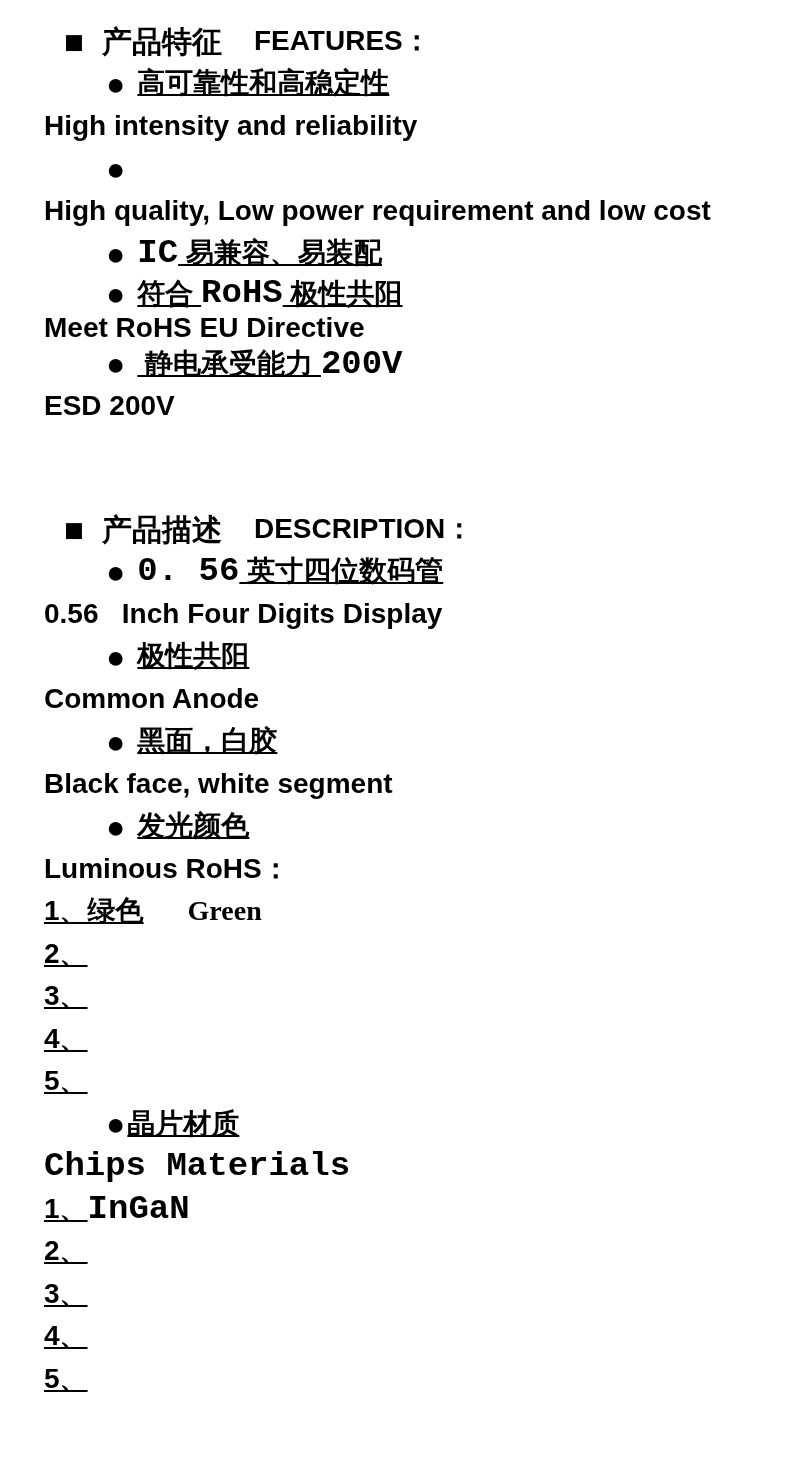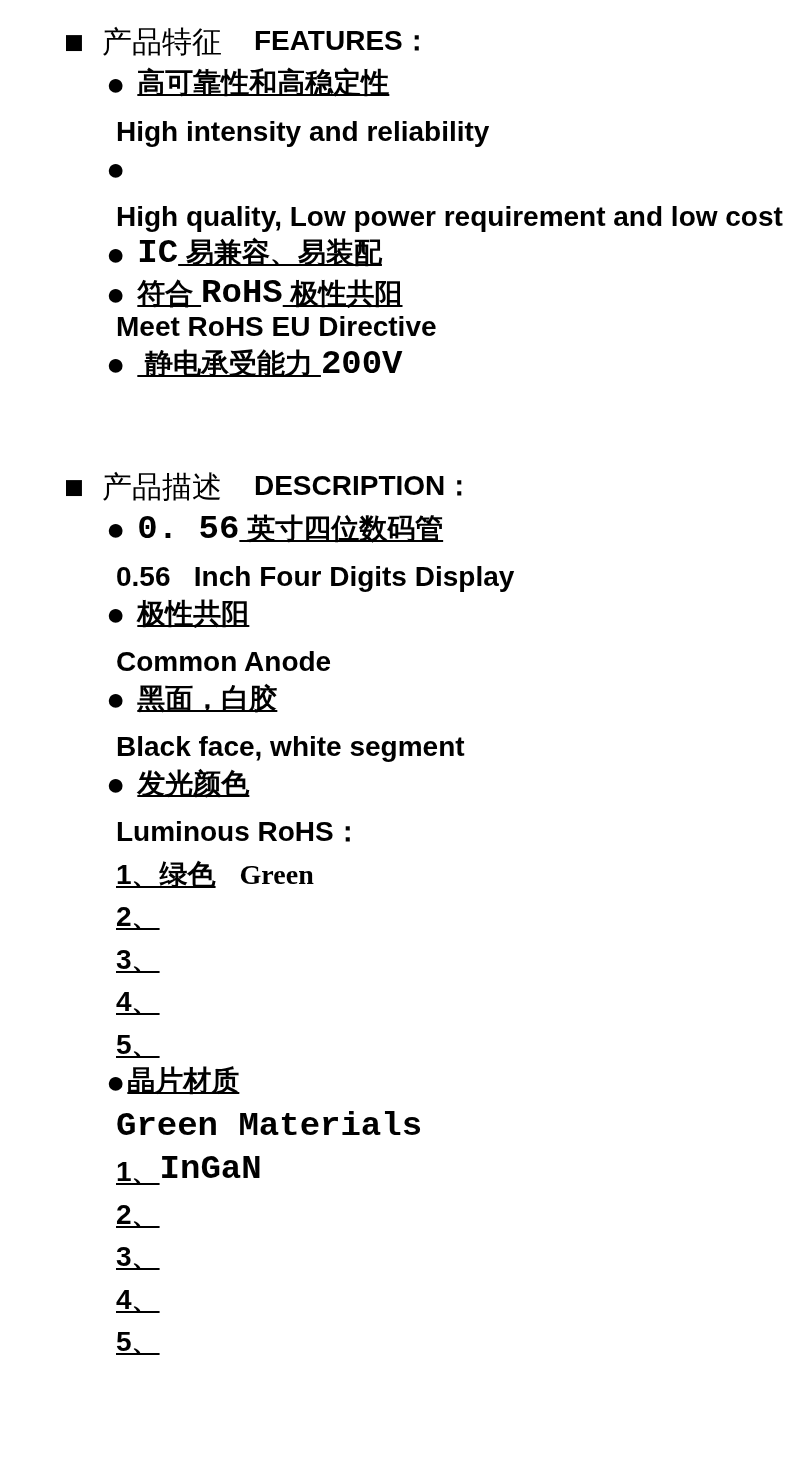--- a/index.html
+++ b/index.html
@@ -20,73 +20,74 @@
   .line {
     display: flex;
     align-items: center;
     height: 42.5px;
     white-space: pre;
   }
   .line.pre-tight { height: 38px; }
   .line.tight { height: 30px; }
   .k-h1 { padding-left: 64px; }
   .k-bullet { padding-left: 106px; }
-  .k-text { padding-left: 116px; align-items: flex-end; }
+  .k-text { padding-left: 44px; }
   .k-spacer { height: 80px; }
   .marker-square {
     font-size: 33px;
     line-height: 1;
     margin-right: 18px;
     flex: none;
   }
   .marker-bullet {
     font-size: 32px;
     line-height: 1;
     margin-right: 12px;
     flex: none;
   }
   .marker-bullet.nogap { margin-right: 2px; }
   .seg { line-height: 1.1; }
   .f-zh  { font-family: "Liberation Sans", "DejaVu Sans", sans-serif; font-weight: bold; font-size: 28px; text-decoration: underline; }
-  .f-zhh { font-family: "Liberation Sans", "DejaVu Sans", sans-serif; font-weight: normal; font-size: 30px; }
+  .f-zhh { font-family: "Liberation Sans", "DejaVu Sans", sans-serif; font-weight: bold; font-size: 30px; }
   .f-en  { font-family: "Liberation Sans", "DejaVu Sans", sans-serif; font-weight: bold; font-size: 28px; }
   .f-enh { font-family: "Liberation Sans", "DejaVu Sans", sans-serif; font-weight: bold; font-size: 28px; }
   .f-mono  { font-family: "Liberation Mono", "DejaVu Sans Mono", monospace; font-weight: bold; font-size: 34px; }
   .f-serif { font-family: "Liberation Serif", "DejaVu Serif", serif; font-weight: bold; font-size: 28px; }
   .k-h1 .seg-gap { margin-left: 32px; }
-  .k-text .seg-gap, .k-bullet .seg-gap { margin-left: 24px; }
+  .k-text .seg-gap, .k-bullet .seg-gap { margin-left: 44px; }
 </style>
 </head>
 <body style="background: rgb(255, 255, 255); color: rgb(0, 0, 0);">
 
 <main id="doc">
     <div class="line k-h1"><span class="marker-square">■</span><span class="seg f-zhh">产品特征</span><span class="seg f-enh seg-gap">FEATURES：</span></div>
     <div class="line k-bullet"><span class="marker-bullet">●</span><span class="seg f-zh">高可靠性和高稳定性</span></div>
     <div class="line k-text"><span class="seg f-en">High intensity and reliability</span></div>
     <div class="line k-bullet"><span class="marker-bullet">●</span></div>
     <div class="line k-text"><span class="seg f-en">High quality, Low power requirement and low cost</span></div>
     <div class="line k-bullet"><span class="marker-bullet">●</span><span class="seg f-mono">IC</span><span class="seg f-zh"> 易兼容、易装配</span></div>
     <div class="line k-bullet pre-tight"><span class="marker-bullet">●</span><span class="seg f-zh">符合 </span><span class="seg f-mono">RoHS</span><span class="seg f-zh"> 极性共阳</span></div>
     <div class="line k-text tight"><span class="seg f-en">Meet RoHS EU Directive</span></div>
     <div class="line k-bullet"><span class="marker-bullet">●</span><span class="seg f-zh"> 静电承受能力 </span><span class="seg f-mono">200V</span></div>
+    <div class="line k-text"><span class="seg f-en">ESD 200V</span></div>
     <div class="line k-spacer"></div>
     <div class="line k-h1"><span class="marker-square">■</span><span class="seg f-zhh">产品描述</span><span class="seg f-enh seg-gap">DESCRIPTION：</span></div>
     <div class="line k-bullet"><span class="marker-bullet">●</span><span class="seg f-mono">0. 56</span><span class="seg f-zh"> 英寸四位数码管</span></div>
     <div class="line k-text"><span class="seg f-en">0.56   Inch Four Digits Display</span></div>
     <div class="line k-bullet"><span class="marker-bullet">●</span><span class="seg f-zh">极性共阳</span></div>
     <div class="line k-text"><span class="seg f-en">Common Anode</span></div>
     <div class="line k-bullet"><span class="marker-bullet">●</span><span class="seg f-zh">黑面，白胶</span></div>
     <div class="line k-text"><span class="seg f-en">Black face, white segment</span></div>
     <div class="line k-bullet"><span class="marker-bullet">●</span><span class="seg f-zh">发光颜色</span></div>
     <div class="line k-text"><span class="seg f-en">Luminous RoHS：</span></div>
     <div class="line k-text"><span class="seg f-zh">1、绿色</span><span class="seg f-serif seg-gap">Green</span></div>
     <div class="line k-text"><span class="seg f-zh">2、</span></div>
     <div class="line k-text"><span class="seg f-zh">3、</span></div>
     <div class="line k-text"><span class="seg f-zh">4、</span></div>
     <div class="line k-text"><span class="seg f-zh">5、</span></div>
     <div class="line k-bullet"><span class="marker-bullet nogap">●</span><span class="seg f-zh">晶片材质</span></div>
-    <div class="line k-text"><span class="seg f-mono">Green Materials</span></div>
+    <div class="line k-text"><span class="seg f-mono">Chips Materials</span></div>
     <div class="line k-text"><span class="seg f-zh">1、</span><span class="seg f-mono">InGaN</span></div>
     <div class="line k-text"><span class="seg f-zh">2、</span></div>
     <div class="line k-text"><span class="seg f-zh">3、</span></div>
     <div class="line k-text"><span class="seg f-zh">4、</span></div>
     <div class="line k-text"><span class="seg f-zh">5、</span></div>
   </main>
 
 </body></html>

